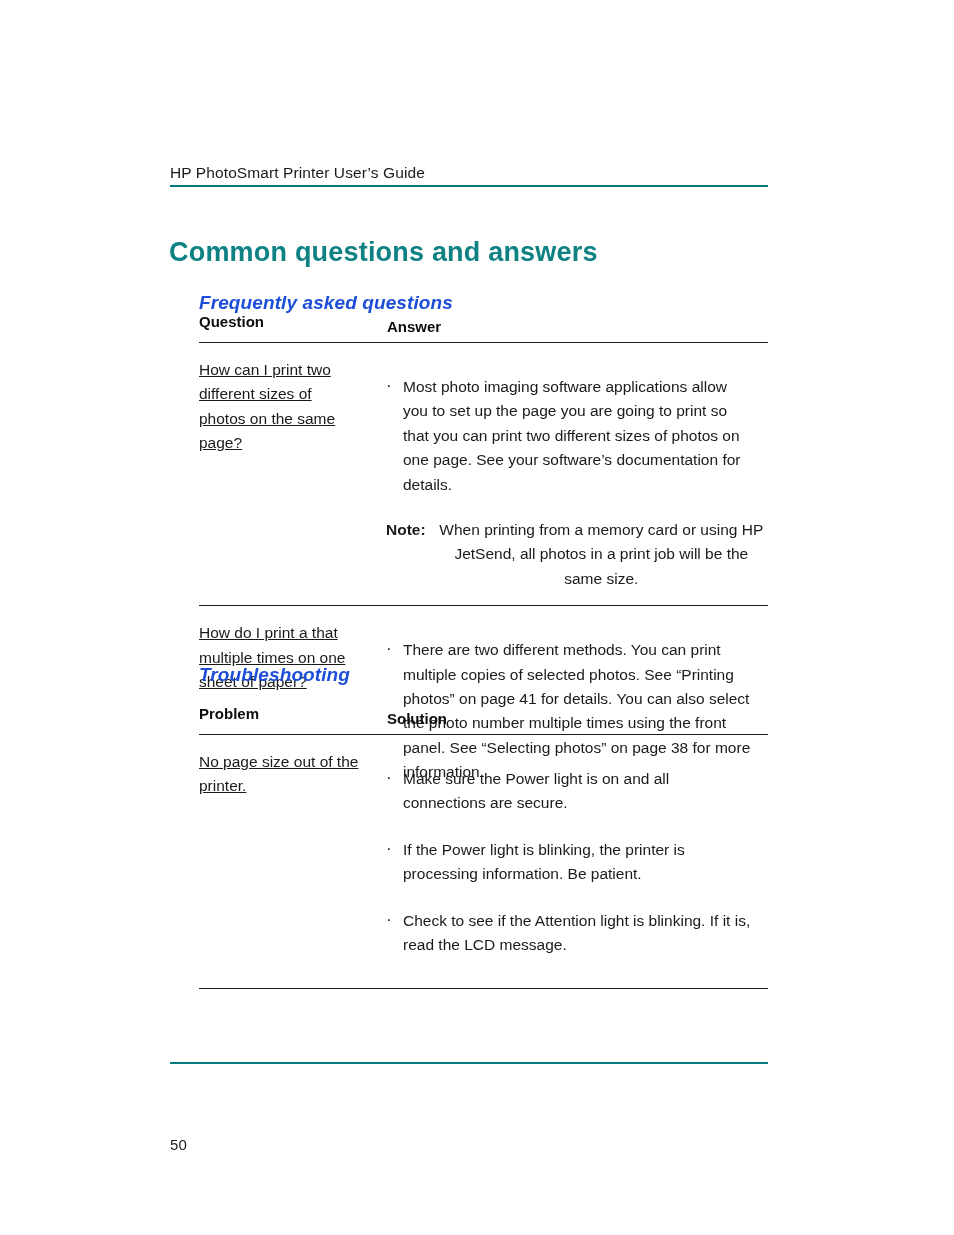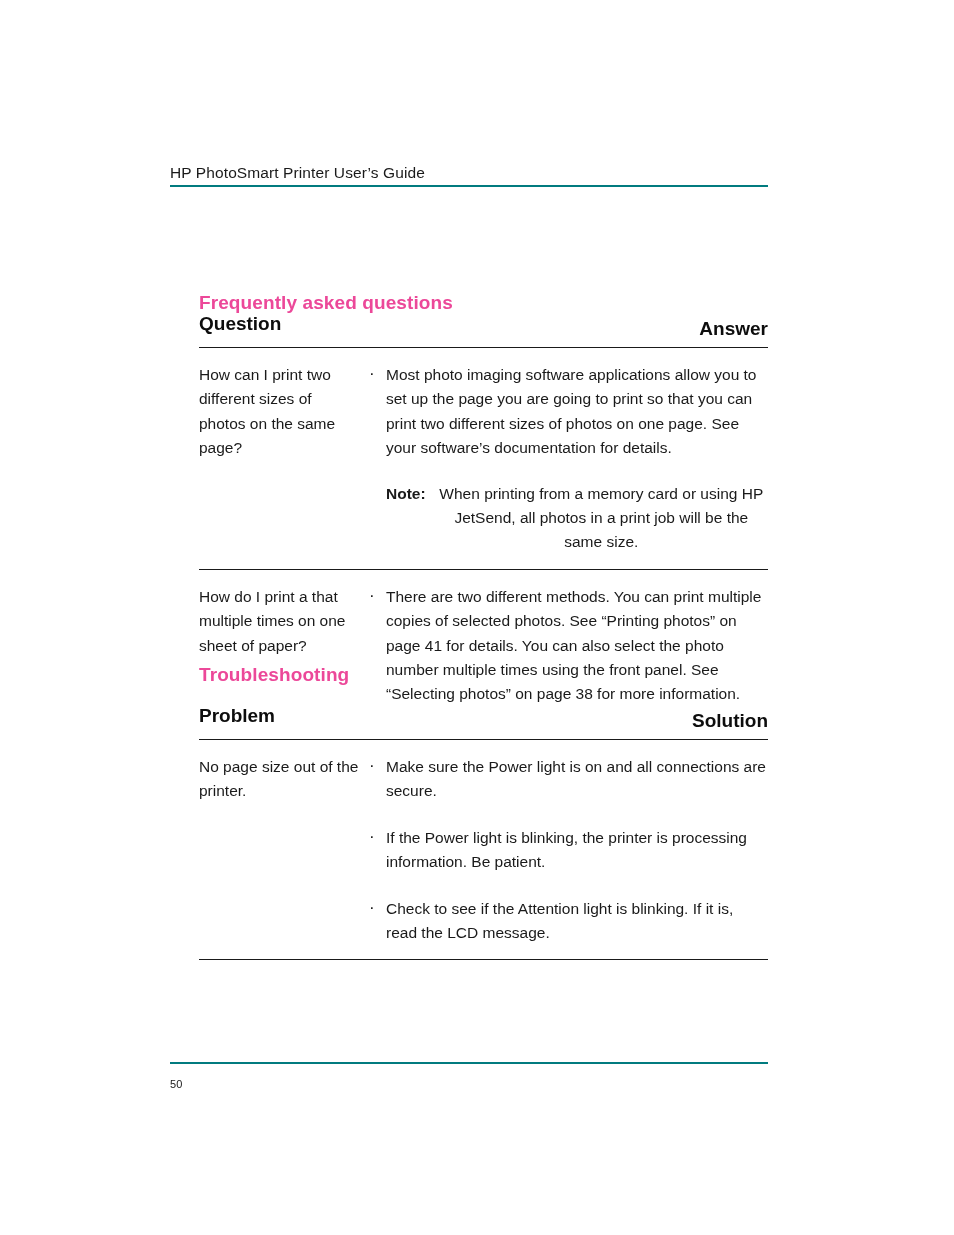--- a/index.html
+++ b/index.html
@@ -56,23 +56,24 @@
     color: #0e8183;
     letter-spacing: 0.2px;
     white-space: nowrap;
   }
 
   
   .section-heading {
     position: absolute;
     left: 199px;
     font-size: 19px;
-    color: #ec4899;
+    color: #1d4ed8;
     letter-spacing: 0.1px;
     white-space: nowrap;
+    font-style: italic;
   }
   #faq-heading { top: 276px; }
   #ts-heading  { top: 648px; }
 
   
   .doc-table {
     position: absolute;
     left: 199px;
     width: 569px;
   }
@@ -82,55 +83,55 @@
   .tbl {
     border-collapse: collapse;
     width: 569px;
     table-layout: fixed;
   }
   .tbl col.c1 { width: 169px; }
   .tbl col.c2 { width: 400px; }
 
   .tbl th {
     text-align: left;
-    font-size: 19px;
+    font-size: 15px;
     font-weight: bold;
     color: #0d0d0d;
     padding: 0 0 9px 0;
     vertical-align: bottom;
     border-bottom: 1.4px solid #1a1a1a;
   }
   .tbl th.col-answer {
     padding-left: 19px;
     padding-bottom: 7px;
-    text-align: right;
   }
   .tbl th .hdr-q { display: block; padding-bottom: 3px; }
 
   .tbl td {
     vertical-align: top;
     font-size: 15.5px;
     line-height: 24.4px;
     color: #1a1a1a;
     padding: 15px 0 14px 0;
   }
   .tbl tr.rule-row td {
     border-bottom: 1.4px solid #1a1a1a;
   }
   .tbl td.cell-q {
     padding-right: 6px;
+    text-decoration: underline;
   }
   .tbl td.cell-a {
     padding-left: 0;
   }
 
   
   ul.bullets {
     list-style: none;
-    margin: 0;
+    margin: 17px;
     padding: 0;
   }
   ul.bullets > li {
     position: relative;
     padding-left: 18px;
     margin: 0;
   }
   ul.bullets > li + li {
     margin-top: 22px;
   }
@@ -167,36 +168,37 @@
     position: absolute;
     left: 170px;
     top: 1062px;
     width: 598px;
     height: 2.4px;
     background: #017b7f;
   }
   .page-number {
     position: absolute;
     left: 170px;
-    top: 1078px;
-    font-size: 11px;
+    top: 1136px;
+    font-size: 15px;
     color: #1a1a1a;
     letter-spacing: 0.2px;
   }
 </style>
 </head>
 <body>
 
 <div class="page">
 
   <div class="running-header">
     <div class="running-header-text">HP PhotoSmart Printer User’s Guide</div>
   </div>
   <div class="header-rule"></div>
 
+  <h1 class="chapter-title">Common questions and answers</h1>
 
   <h2 class="section-heading" id="faq-heading">Frequently asked questions</h2>
 
   <div class="doc-table" id="faq-table">
     <table class="tbl">
       <colgroup>
           <col class="c1">
           <col class="c2">
         </colgroup>
       <thead>

